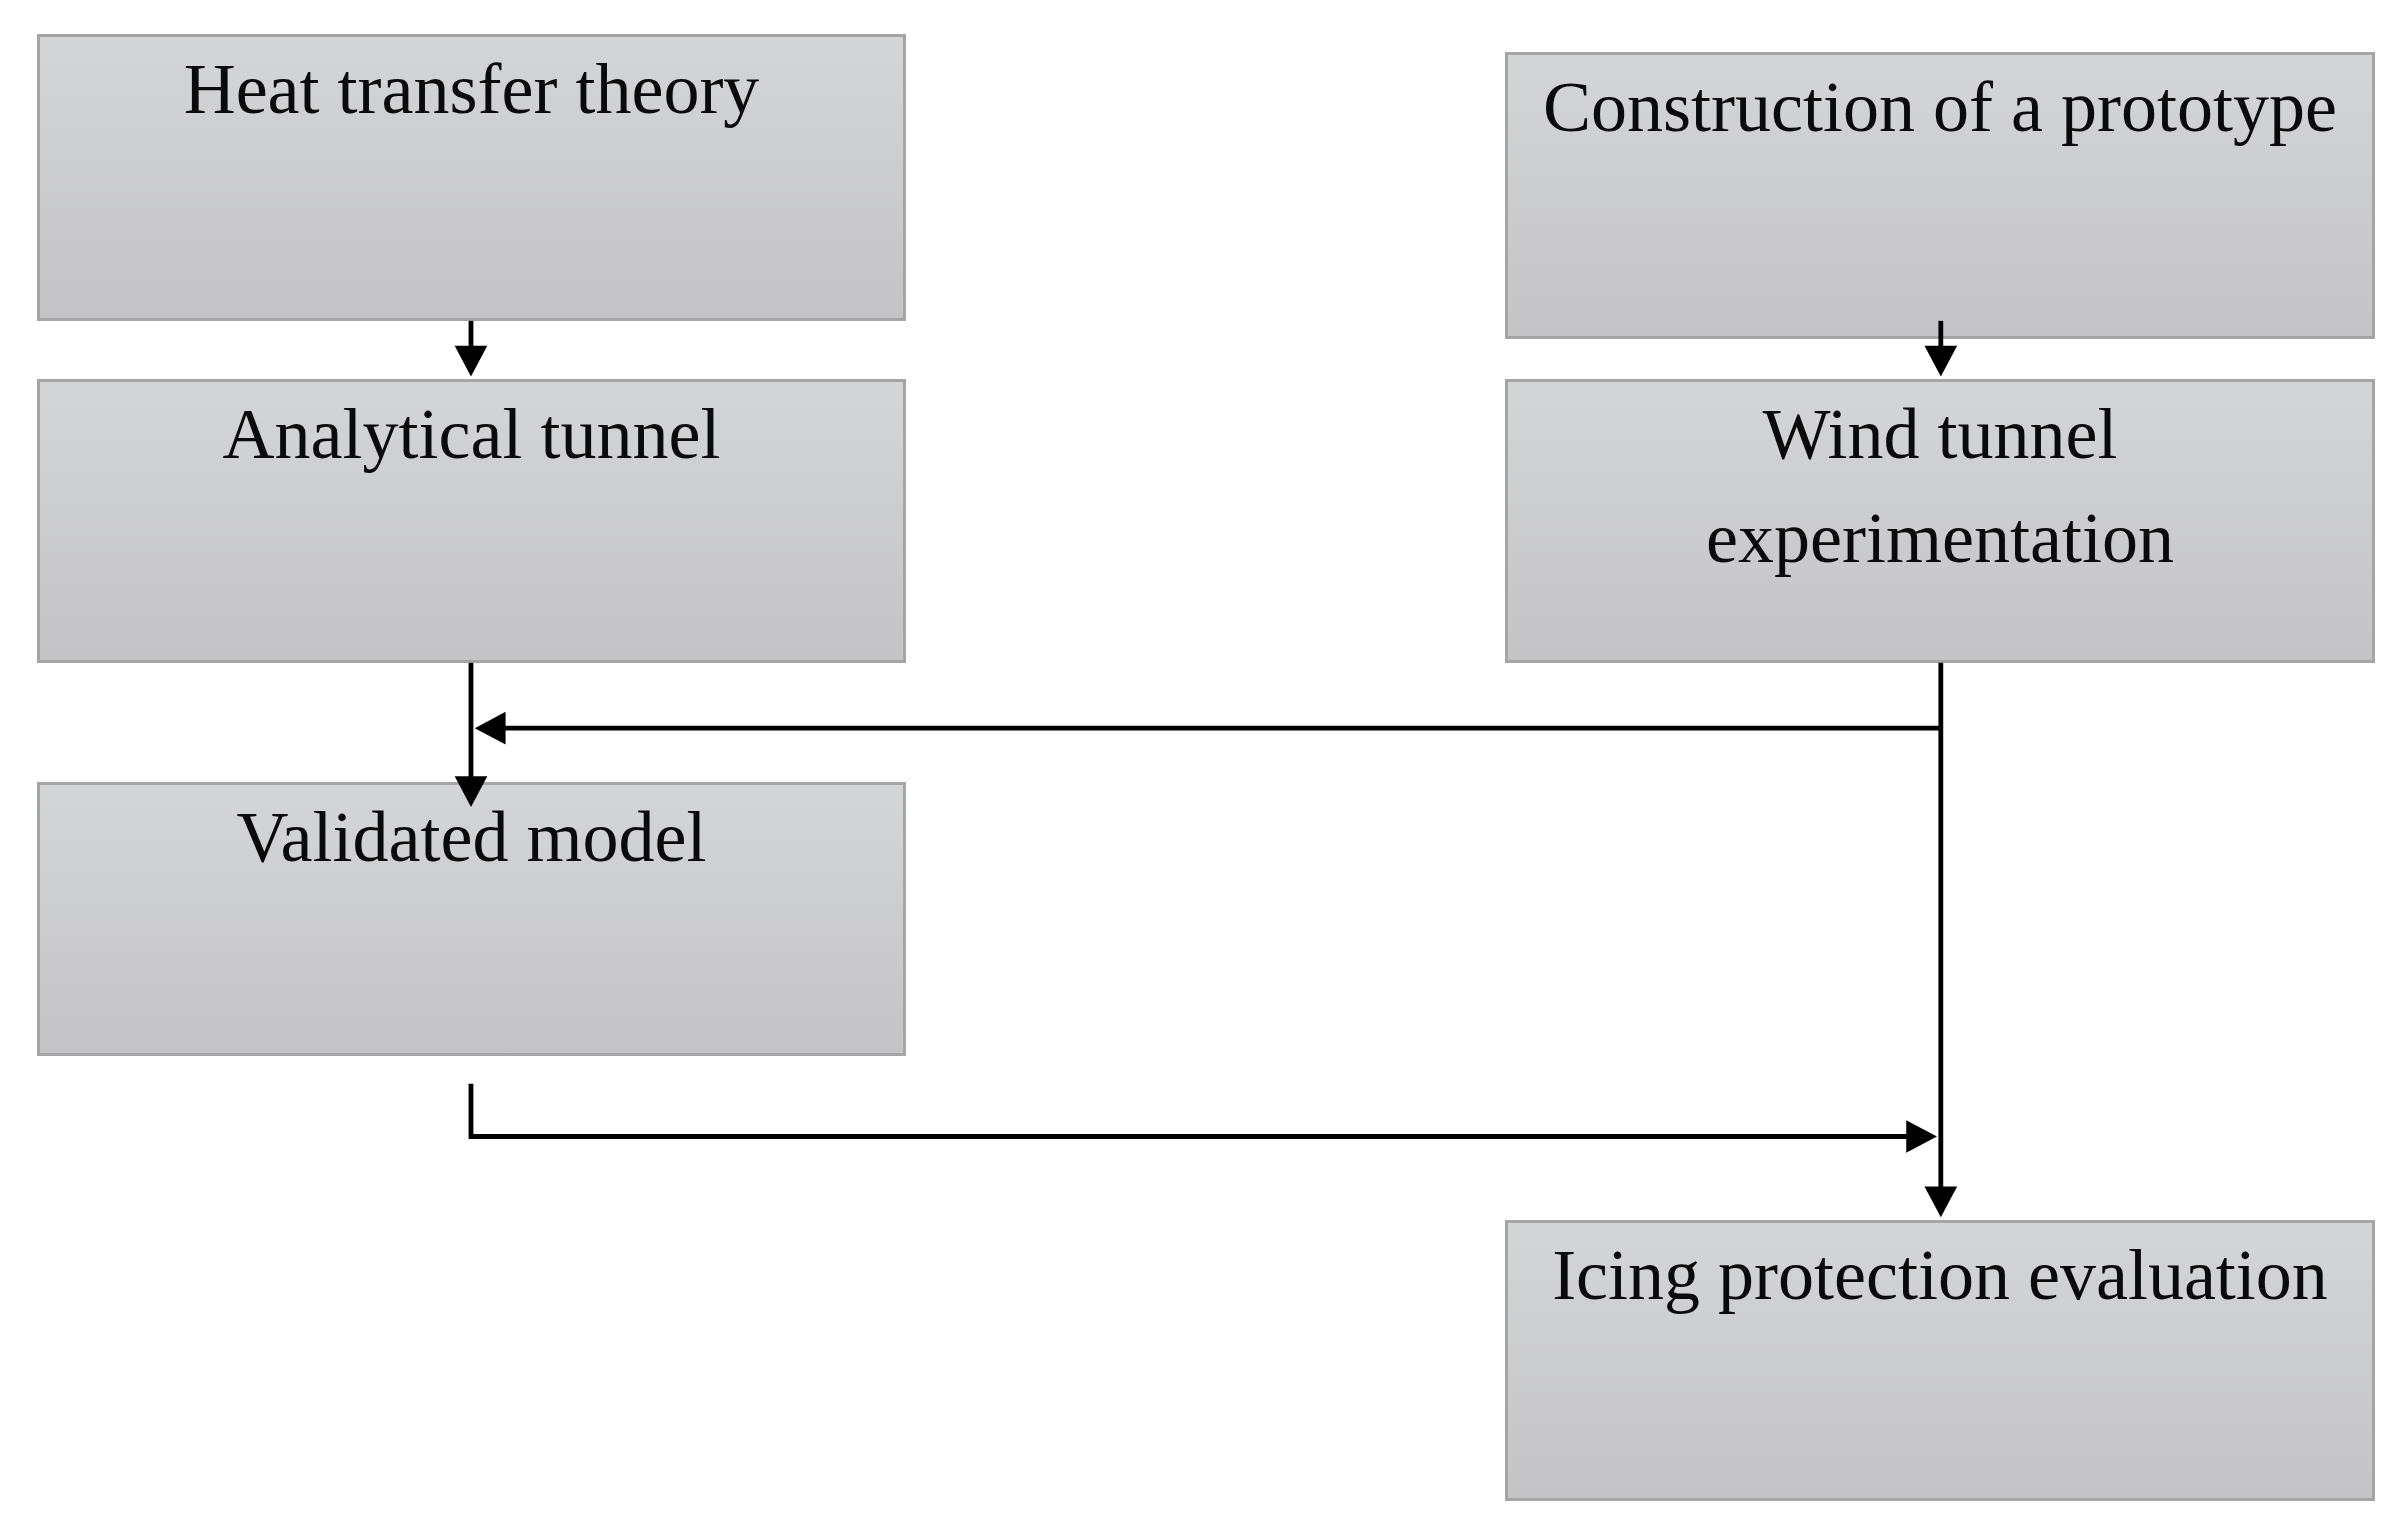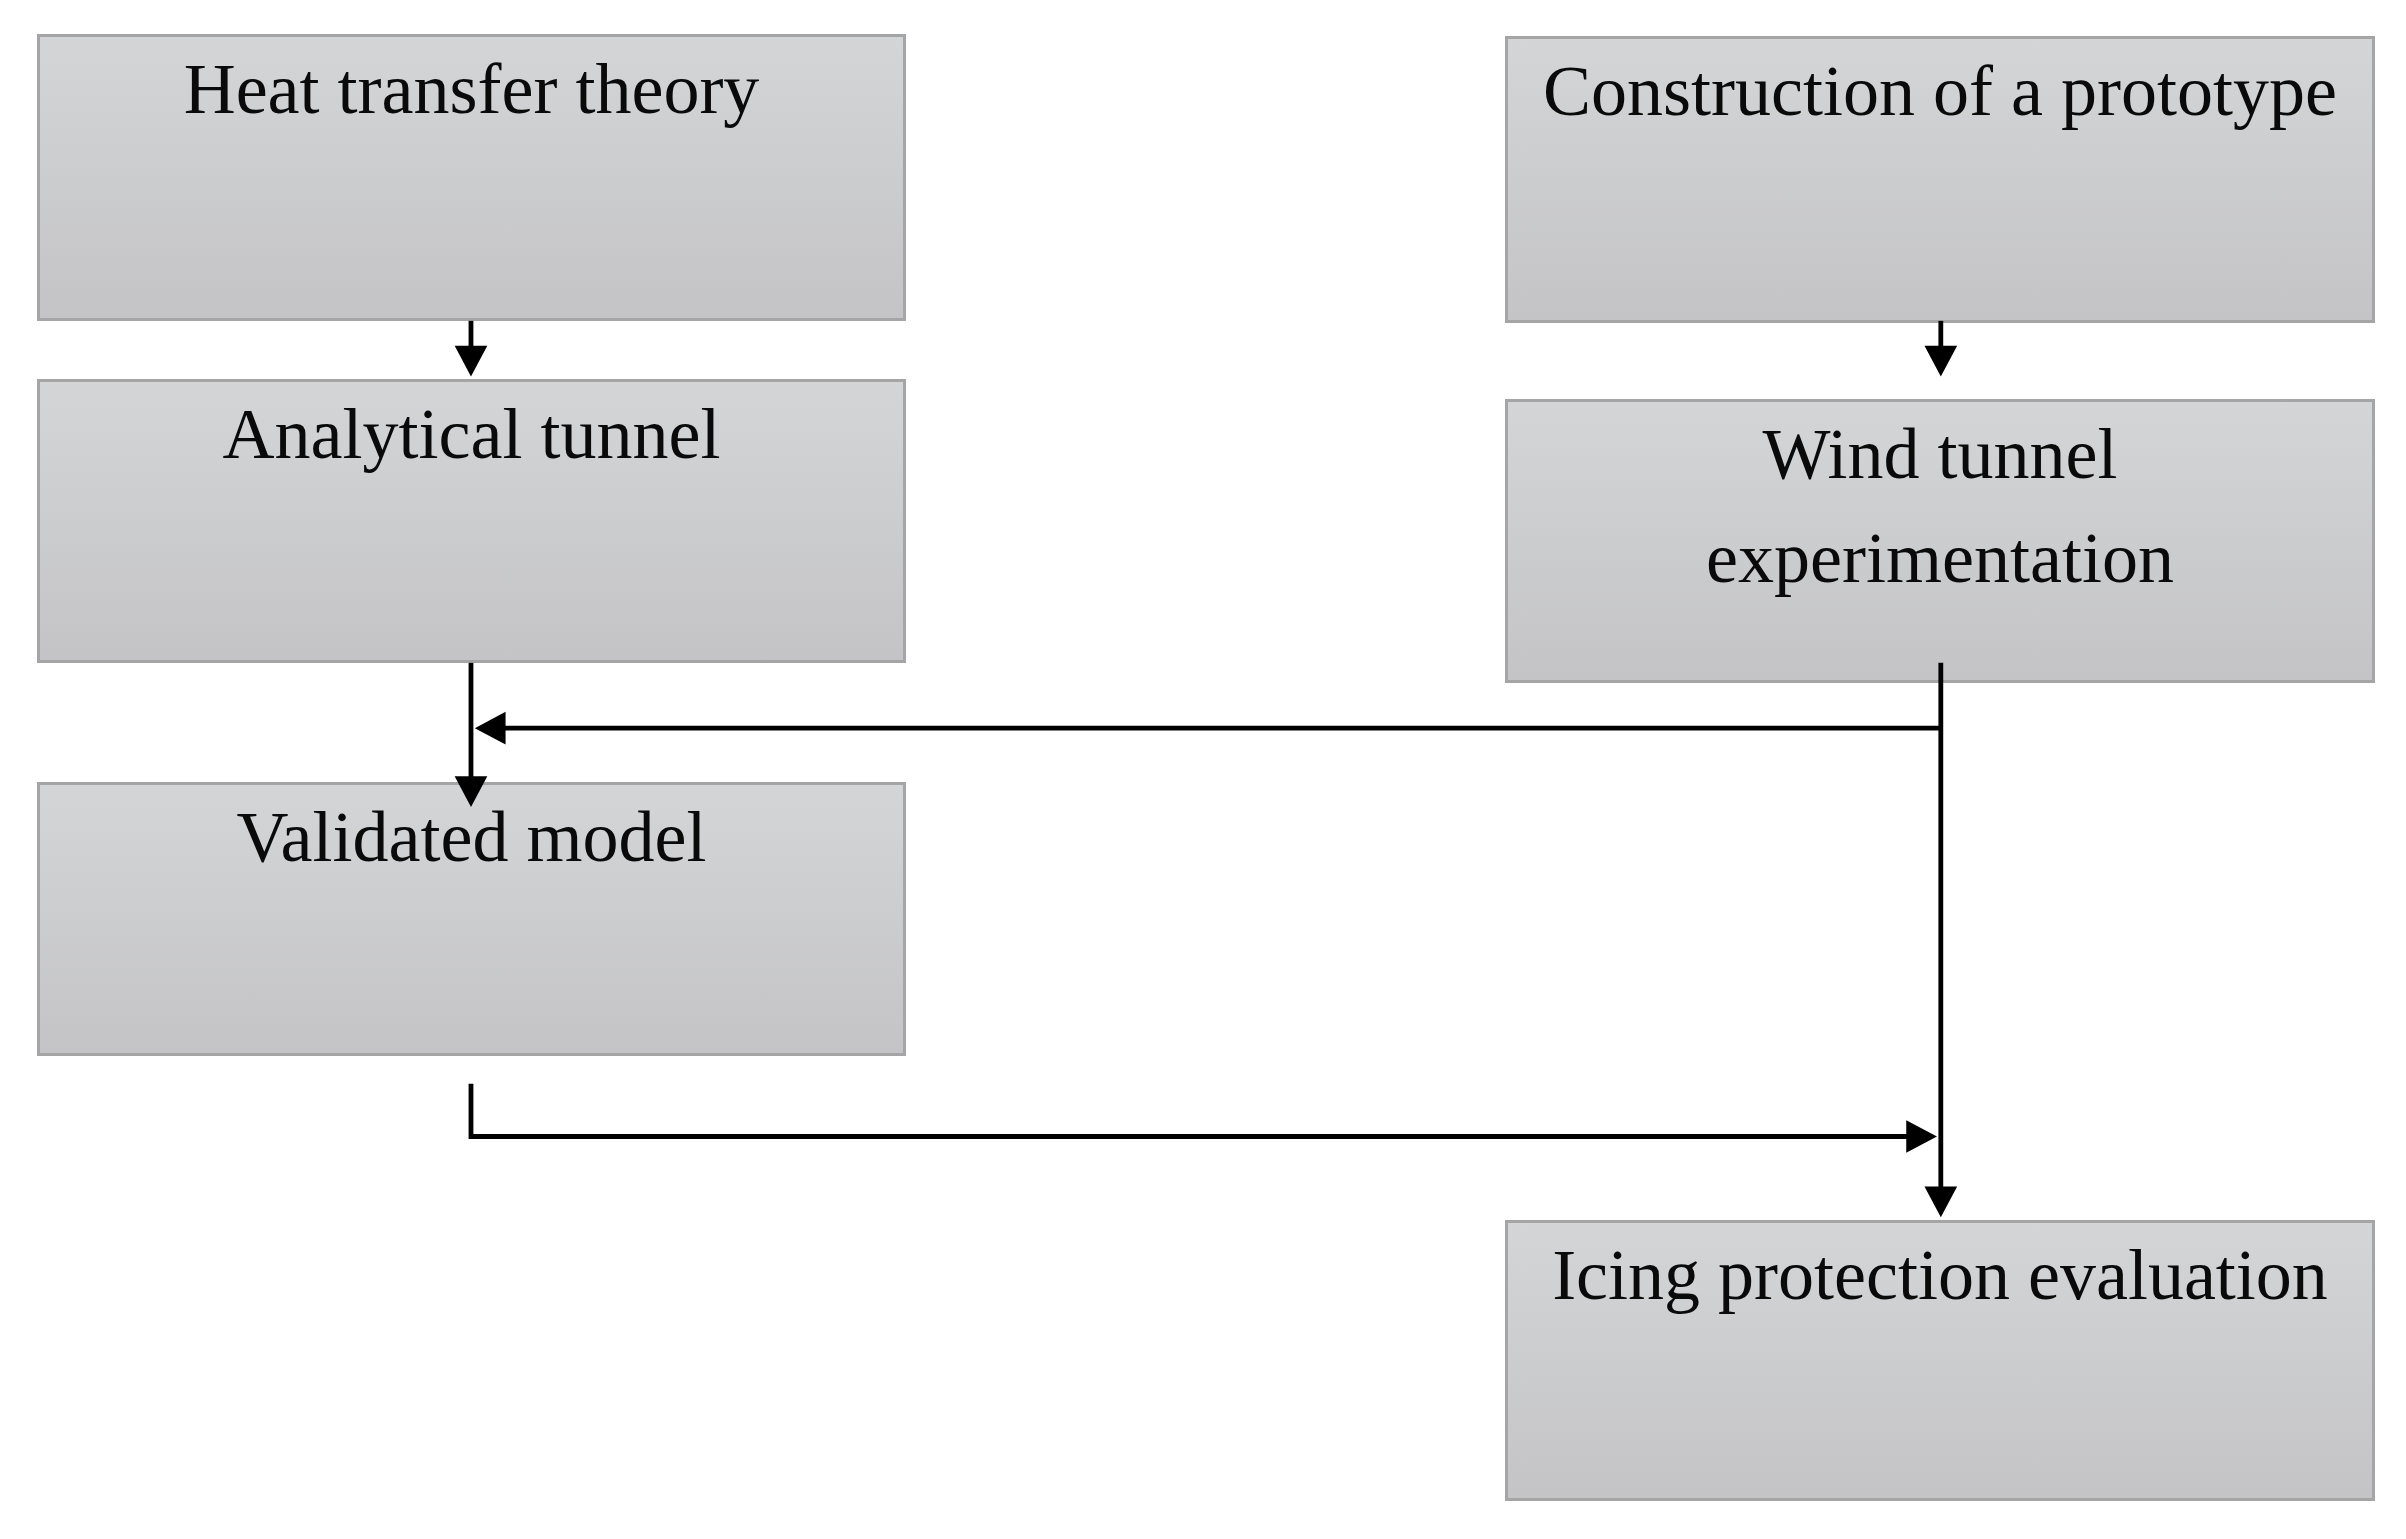--- a/index.html
+++ b/index.html
@@ -33,23 +33,23 @@
   .node-label {
     font-size: 72px;
     line-height: 1.45;
     white-space: nowrap;
   }
   .node-label.wrap {
     white-space: normal;
     max-width: 672px;
   }
   #node-heat         { left: 37px;   top: 34px;   width: 869px; height: 287px; }
-  #node-construction { left: 1505px; top: 36px;   width: 870px; height: 287px; }
+  #node-construction { left: 1505px; top: 52px;   width: 870px; height: 287px; }
   #node-analytical   { left: 37px;   top: 379px;  width: 869px; height: 284px; }
-  #node-wind         { left: 1505px; top: 379px;  width: 870px; height: 284px; margin-top: 20px; }
+  #node-wind         { left: 1505px; top: 379px;  width: 870px; height: 284px; }
   #node-validated    { left: 37px;   top: 782px;  width: 869px; height: 274px; }
   #node-icing        { left: 1505px; top: 1220px; width: 870px; height: 281px; }
   .connectors {
     position: absolute;
     left: 0; top: 0;
     width: 2407px;
     height: 1539px;
     pointer-events: none;
   }
   .edge-line {

